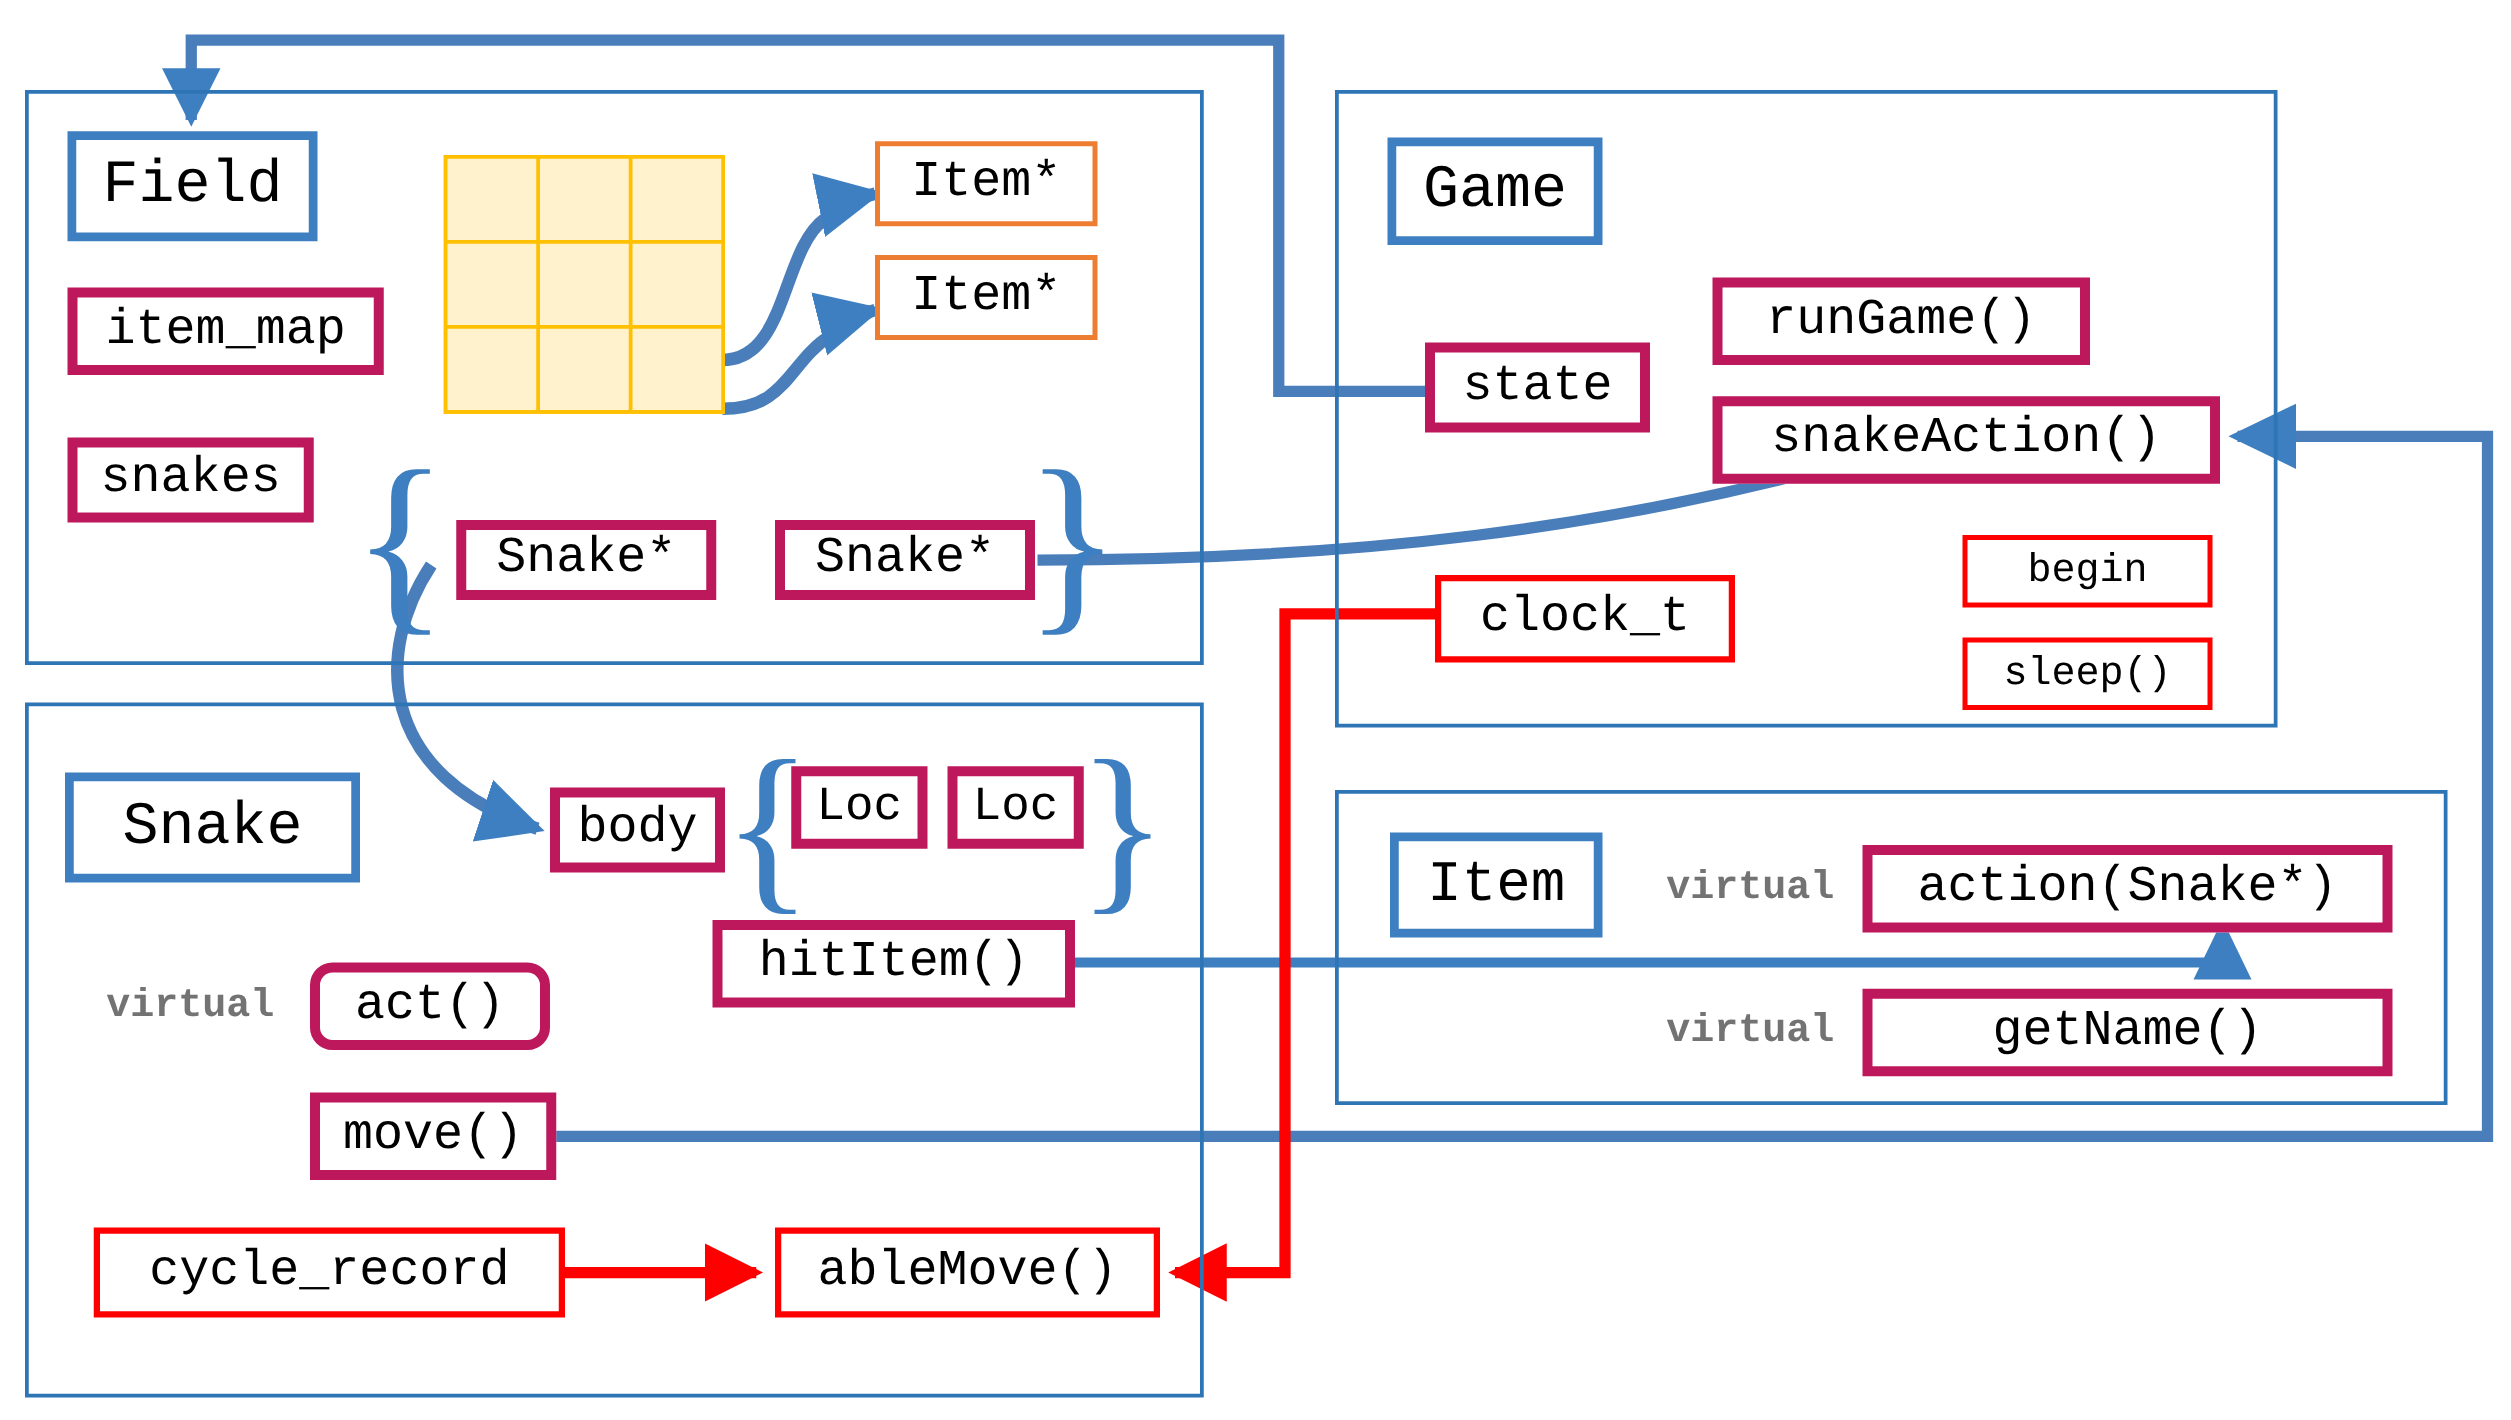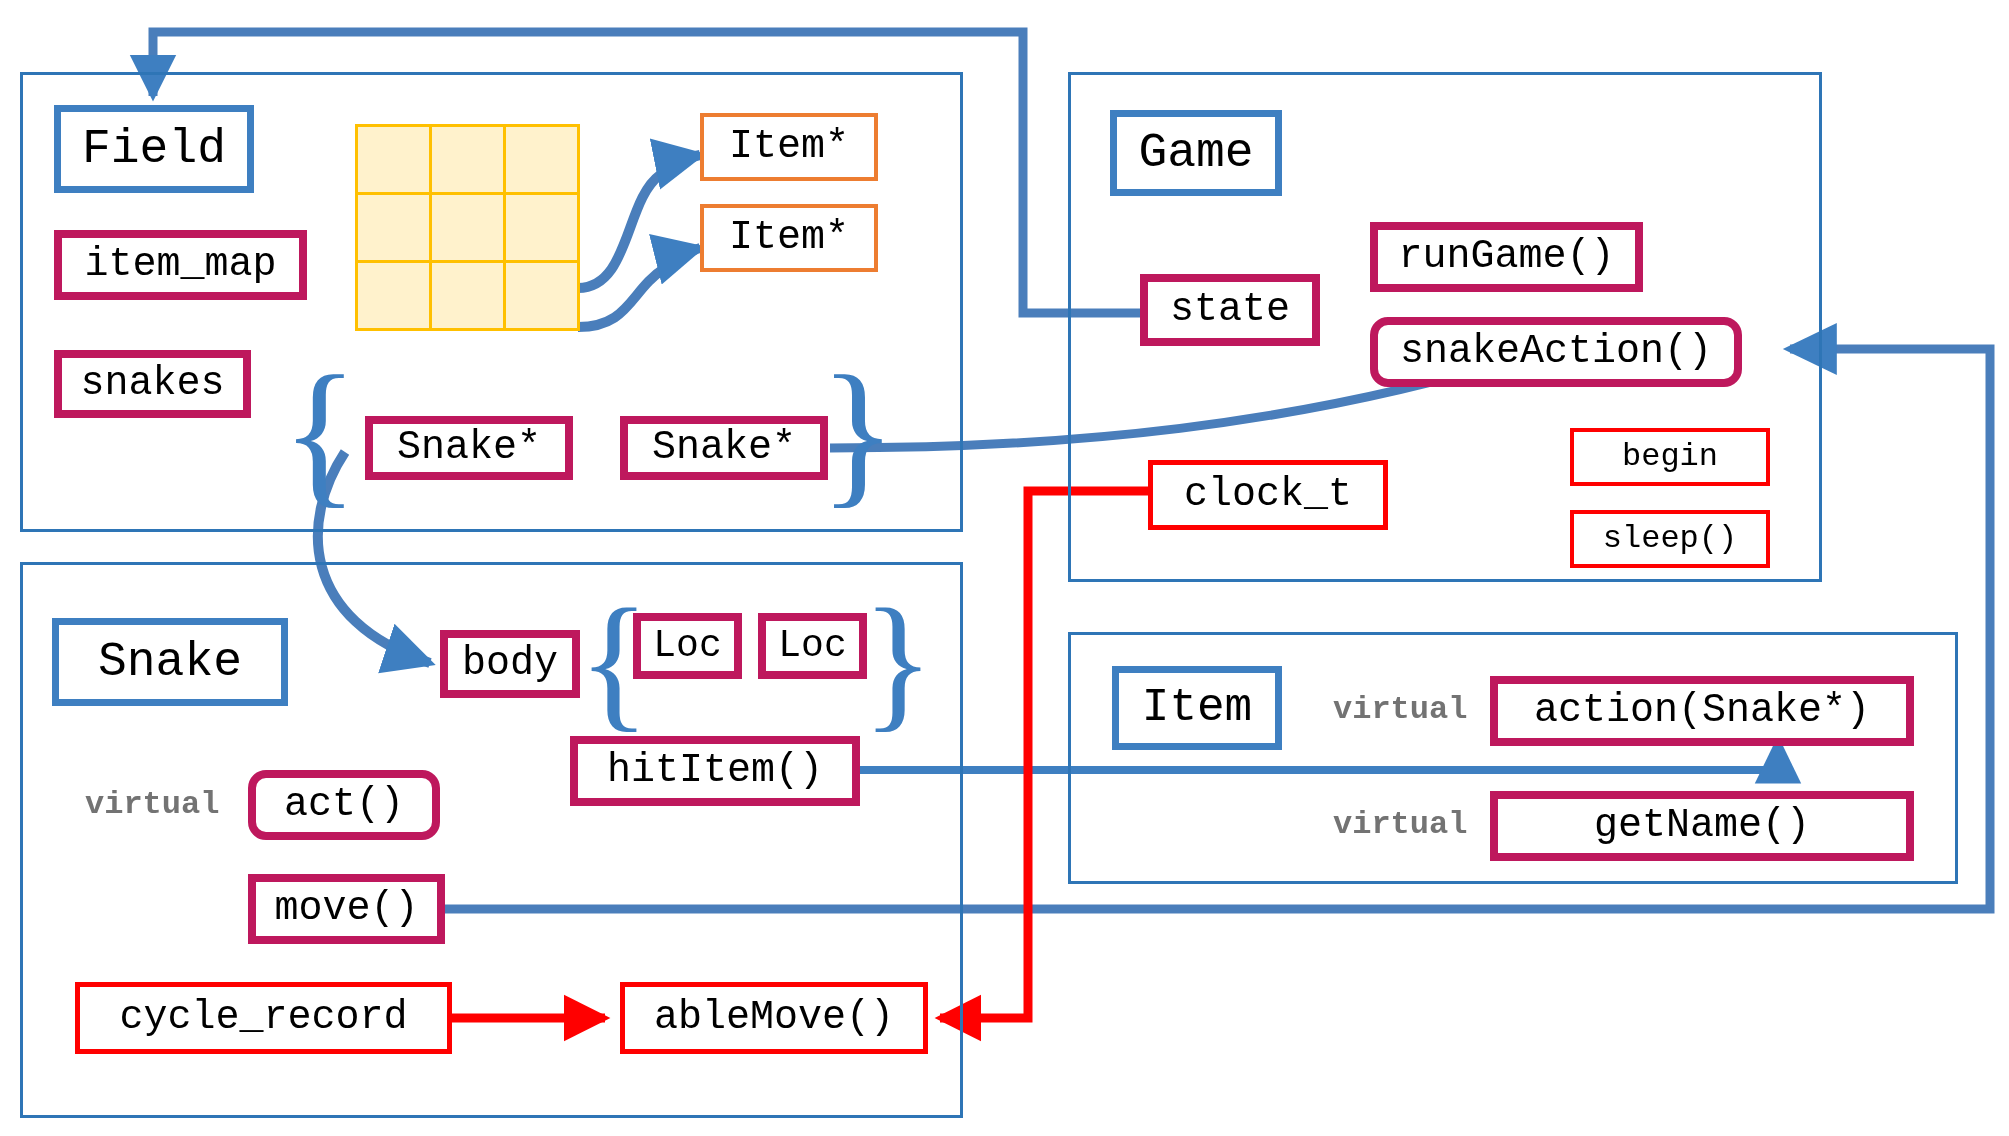--- a/index.html
+++ b/index.html
@@ -168,23 +168,23 @@
   <div class="node blue-thin" style="left:365px; top:416px; width:208px; height:64px; font-size:40px;">Snake*</div>
   <div class="node blue-thin" style="left:620px; top:416px; width:208px; height:64px; font-size:40px;">Snake*</div>
   <div class="brace" style="left:833px; top:368px; width:50px; height:128px; font-size:160px;">}</div>
 
   <div class="container-box" style="left:1068px; top:72px; width:754px; height:510px;"></div>
 
   <div class="node blue-thin" style="left:1140px; top:274px; width:180px; height:72px; font-size:40px;">state</div>
 
   <div class="node blue-thick" style="left:1110px; top:110px; width:172px; height:86px; font-size:48px;">Game</div>
 
-  <div class="node blue-thin" style="left:1370px; top:222px; width:273px; height:70px; font-size:40px;">runGame()</div>
-
-  <div class="node blue-thin" style="left:1370px; top:317px; width:372px; height:70px; font-size:40px;border-radius:18px;">snakeAction()</div>
+  <div class="node blue-thin" style="left:1370px; top:222px; width:302px; height:70px; font-size:40px;">runGame()</div>
+
+  <div class="node blue-thin" style="left:1370px; top:317px; width:406px; height:70px; font-size:40px;">snakeAction()</div>
 
   <div class="node red-thin" style="left:1570px; top:428px; width:200px; height:58px; font-size:32px;">begin</div>
 
   <div class="node red-thin" style="left:1570px; top:510px; width:200px; height:58px; font-size:32px;">sleep()</div>
 
   <div class="node red" style="left:1148px; top:460px; width:240px; height:70px; font-size:40px;">clock_t</div>
 
   <div class="container-box" style="left:20px; top:562px; width:943px; height:556px;"></div>
 
   <div class="node blue-thick" style="left:52px; top:618px; width:236px; height:88px; font-size:48px;">Snake</div>

